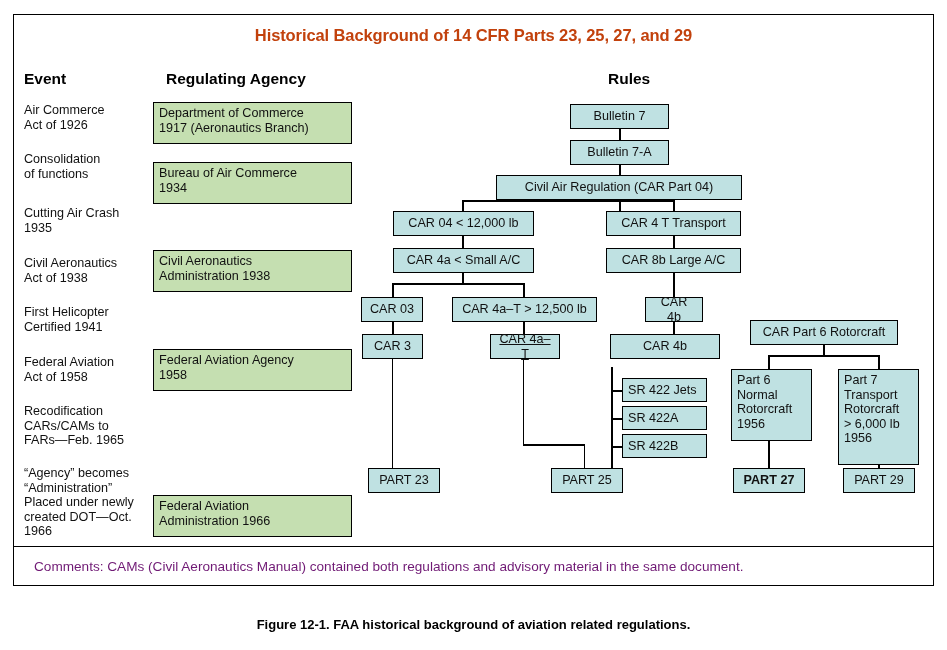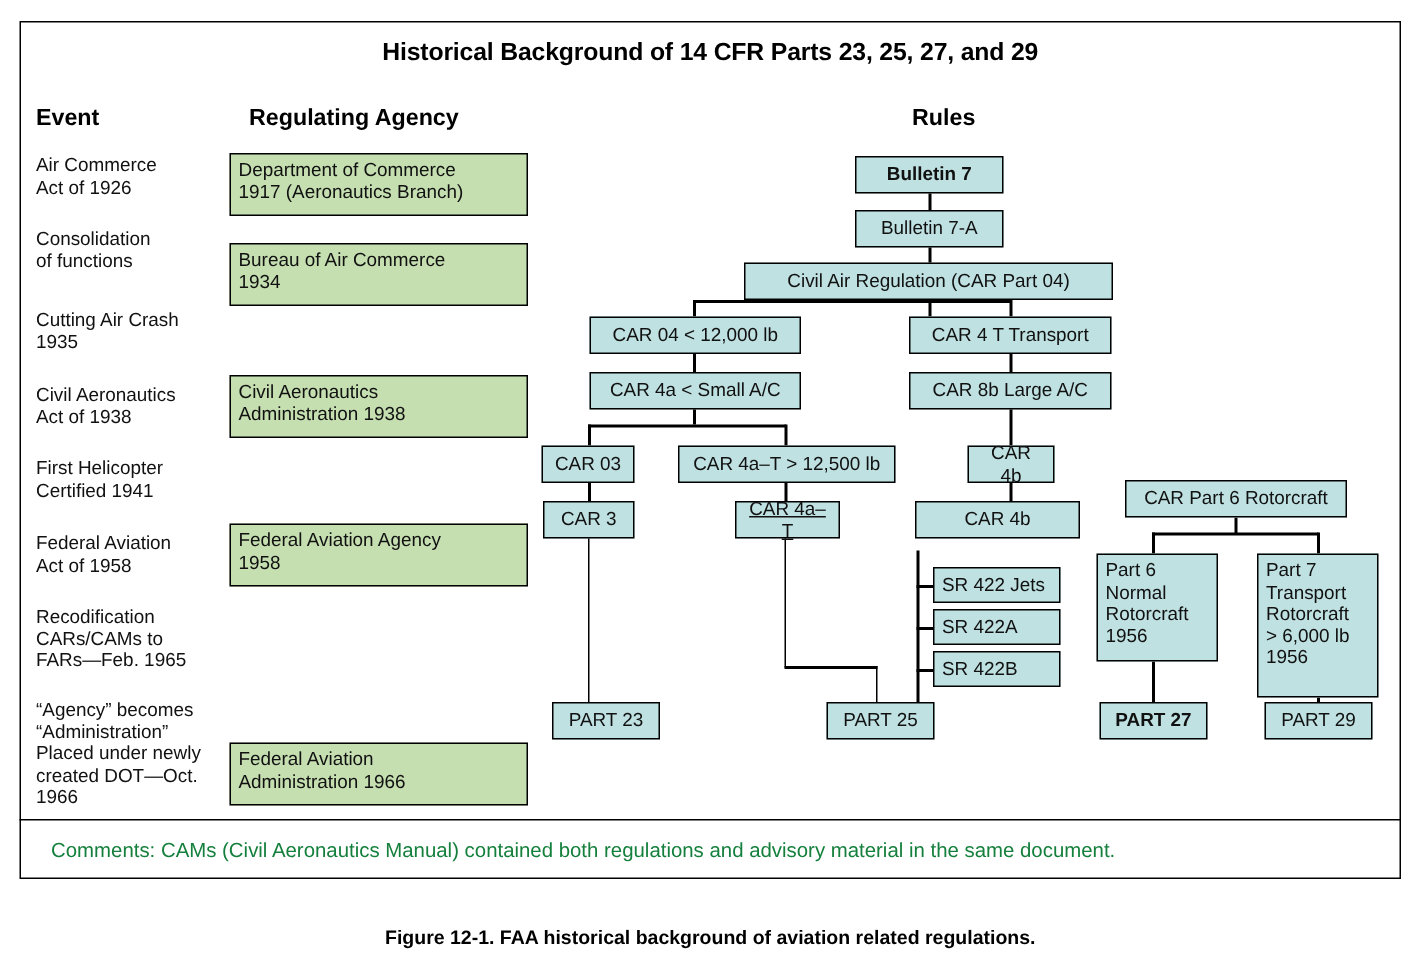--- a/index.html
+++ b/index.html
@@ -1,42 +1,42 @@
 <!DOCTYPE html>
 <html><head>
 <meta charset="utf-8">
 <style>
   html,body{margin:0;padding:0;background:#ffffff;}
   body{width:947px;height:650px;font-family:"Liberation Sans",sans-serif;color:#1a1a1a;}
   #page{position:relative;width:947px;height:650px;overflow:hidden;background:#fff;}
 
   .frame{position:absolute;left:13px;top:14px;width:921px;height:572px;border:1.6px solid #000;box-sizing:border-box;background:#fff;}
 
-  .title{position:absolute;left:0;top:26px;width:947px;text-align:center;font-size:16.5px;font-weight:bold;letter-spacing:-0.1px;color:#000000;}
+  .title{position:absolute;left:0;top:26px;width:947px;text-align:center;font-size:16.5px;font-weight:bold;letter-spacing:-0.1px;color:#c2410c;}
 
   .colhead{position:absolute;font-size:15.5px;font-weight:bold;color:#000;}
   #head-event{left:24px;top:70px;}
   #head-agency{left:166px;top:70px;}
   #head-rules{left:608px;top:70px;}
 
   .event{position:absolute;left:24px;font-size:12.6px;line-height:14.6px;color:#111;white-space:pre-line;}
 
   .box{position:absolute;box-sizing:border-box;border:1.7px solid #000;font-size:12.6px;line-height:14.6px;color:#111;display:flex;align-items:center;padding:0 5px;}
   .box.green{background:#c5dfb1;}
   .box.blue{background:#bfe1e2;}
   .box.ctr{justify-content:center;padding:0 6px;}
   .box.top{align-items:flex-start;padding-top:3px;}
   .box .txt{white-space:pre-line;display:block;width:100%;}
 
   .ln{position:absolute;background:#000;}
   .lnv{width:1.7px;}
   .lnh{height:1.7px;}
 
   .comments{position:absolute;left:13px;top:546px;width:921px;height:40px;box-sizing:border-box;border-top:1.6px solid #000;display:flex;align-items:center;}
-  .comments .ctext{padding-left:21px;font-size:13.6px;color:#15803d;}
+  .comments .ctext{padding-left:21px;font-size:13.6px;color:#701a75;}
 
   .caption{position:absolute;left:0;top:617px;width:947px;text-align:center;font-size:13px;font-weight:bold;color:#000;}
 </style>
 </head>
 <body>
 
 <div id="page">
 
   <div class="frame"></div>
 
@@ -127,21 +127,21 @@
   <div class="ln lnh" style="left:584px;top:468px;width:29px;"></div>
 
   <div class="ln lnv" style="left:823px;top:345px;height:11px;"></div>
   <div class="ln lnh" style="left:768px;top:355px;width:111px;"></div>
   <div class="ln lnv" style="left:768px;top:355px;height:14px;"></div>
   <div class="ln lnv" style="left:878px;top:355px;height:14px;"></div>
 
   <div class="ln lnv" style="left:768px;top:441px;height:27px;"></div>
   <div class="ln lnv" style="left:878px;top:465px;height:4px;"></div>
 
-  <div class="box blue ctr" style="left:570px;top:104px;width:99px;height:25px;font-weight:bold;">
+  <div class="box blue ctr" style="left:570px;top:104px;width:99px;height:25px;">
     <span class="txt" style="text-align:center;">Bulletin 7</span>
   </div>
 
   <div class="box blue ctr" style="left:570px;top:140px;width:99px;height:25px;">
     <span class="txt" style="text-align:center;">Bulletin 7-A</span>
   </div>
 
   <div class="box blue ctr" style="left:496px;top:175px;width:246px;height:25px;">
     <span class="txt" style="text-align:center;">Civil Air Regulation (CAR Part 04)</span>
   </div>

